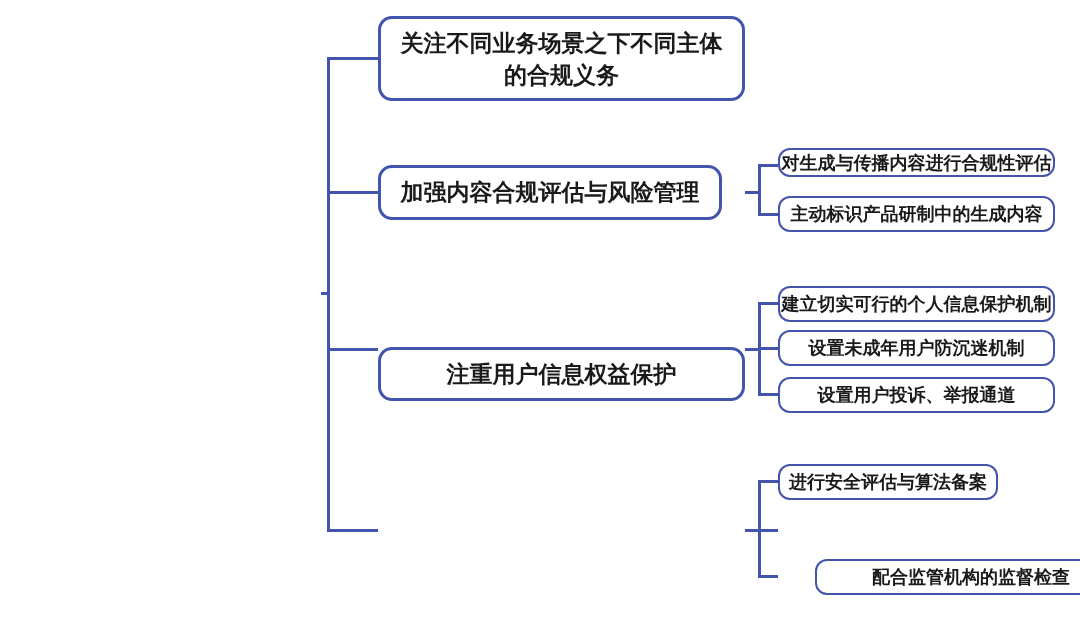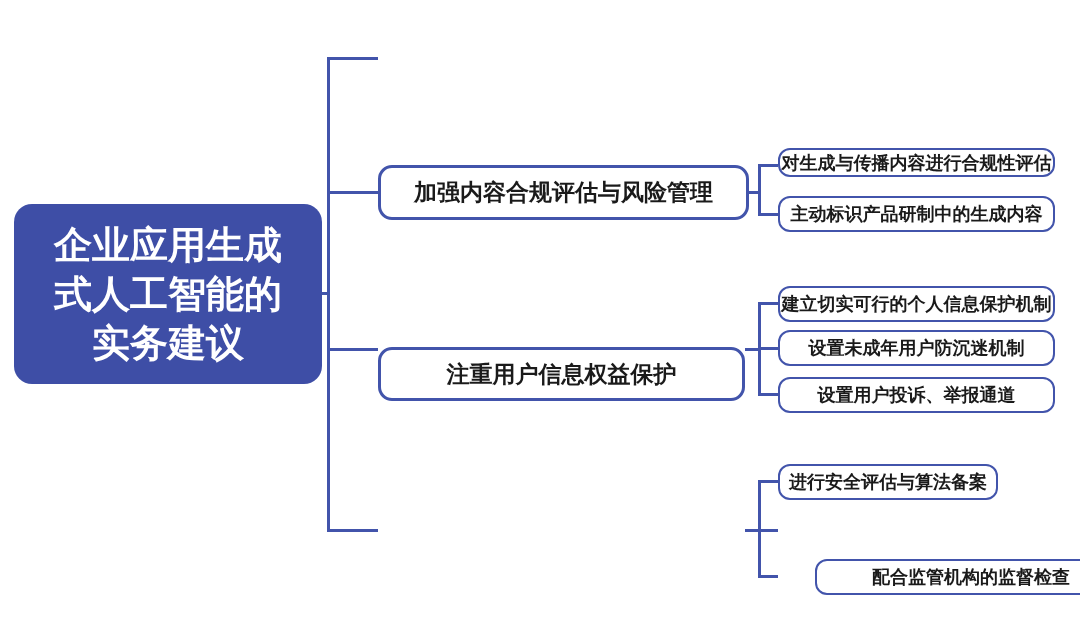--- a/index.html
+++ b/index.html
@@ -80,26 +80,25 @@
   <div class="line" style="left:758px;top:302px;width:20px;height:3px;"></div>
   <div class="line" style="left:758px;top:347px;width:20px;height:3px;"></div>
   <div class="line" style="left:758px;top:393px;width:20px;height:3px;"></div>
 
   <div class="line" style="left:745px;top:529px;width:16px;height:3px;"></div>
   <div class="line" style="left:758px;top:480px;width:3px;height:98px;"></div>
   <div class="line" style="left:758px;top:480px;width:20px;height:3px;"></div>
   <div class="line" style="left:758px;top:529px;width:20px;height:3px;"></div>
   <div class="line" style="left:758px;top:575px;width:20px;height:3px;"></div>
 
-  <div class="node root" style="left:14px;top:204px;width:308px;height:180px;">企业应用生成
-式人工智能的
-实务建议</div>
 
+  <div class="node lvl2 wrap2" style="left:378px;top:16px;width:367px;height:85px;">关注不同业务场景之下不同主体
+的合规义务</div>
 
-  <div class="node lvl2" style="left:378px;top:165px;width:371px;height:55px;">加强内容合规评估与风险管理</div>
+  <div class="node lvl2" style="left:378px;top:165px;width:344px;height:55px;">加强内容合规评估与风险管理</div>
 
   <div class="node lvl2" style="left:378px;top:322px;width:367px;height:54px;margin-top:25px;">注重用户信息权益保护</div>
 
 
   <div class="node lvl3" style="left:778px;top:148px;width:277px;height:29px;">对生成与传播内容进行合规性评估</div>
   <div class="node lvl3" style="left:778px;top:196px;width:277px;height:36px;">主动标识产品研制中的生成内容</div>
 
   <div class="node lvl3" style="left:778px;top:286px;width:277px;height:36px;">建立切实可行的个人信息保护机制</div>
   <div class="node lvl3" style="left:778px;top:330px;width:277px;height:36px;">设置未成年用户防沉迷机制</div>
   <div class="node lvl3" style="left:778px;top:377px;width:277px;height:36px;">设置用户投诉、举报通道</div>

